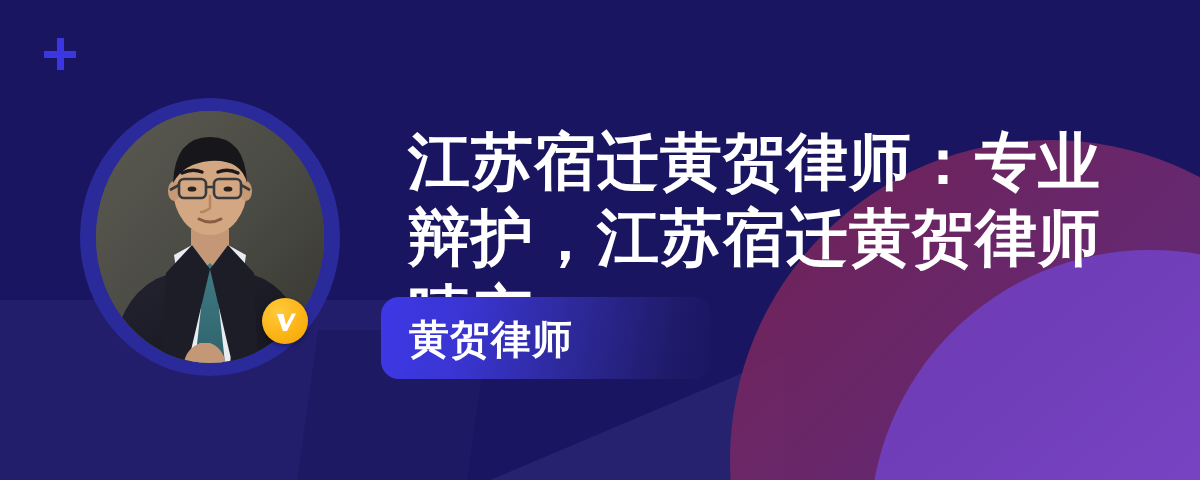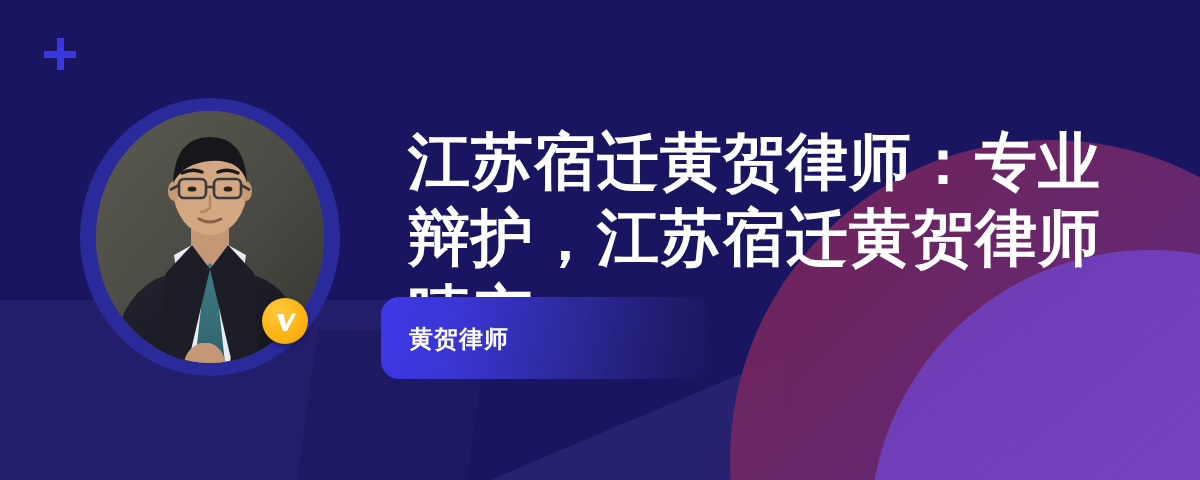--- a/index.html
+++ b/index.html
@@ -148,21 +148,21 @@
     height: 82px;
     border-radius: 18px;
     background: linear-gradient(100deg, #3d38e6 0%, #3734c4 30%, #272征 60%, #1d1a66 100%);
     background: linear-gradient(100deg, #3d38e6 0%, #3a35d2 25%, #2e2a9d 55%, #201c6d 85%, #1a1660 100%);
   }
   #name-pill-label {
     position: absolute;
     left: 28px;
     top: 20px;
     color: #ffffff;
-    font-size: 24px;
+    font-size: 40px;
     font-weight: bold;
     line-height: 44px;
     letter-spacing: 1px;
     white-space: nowrap;
   }
 </style>
 </head>
 <body>
 
 <div id="banner">

